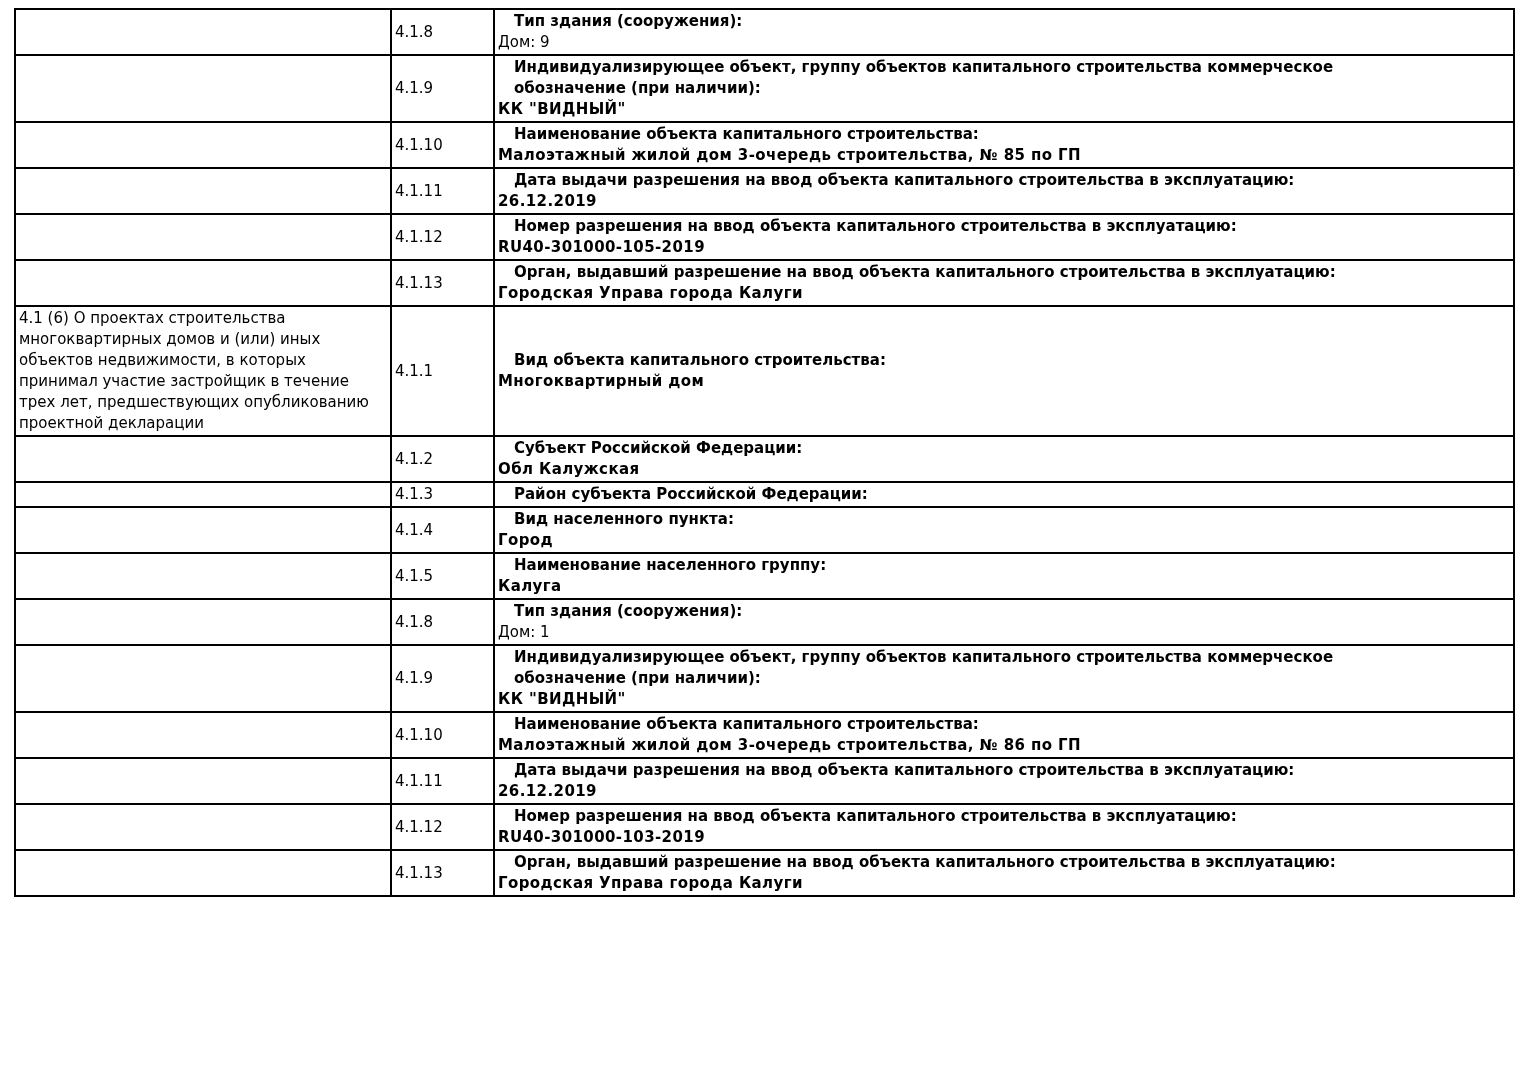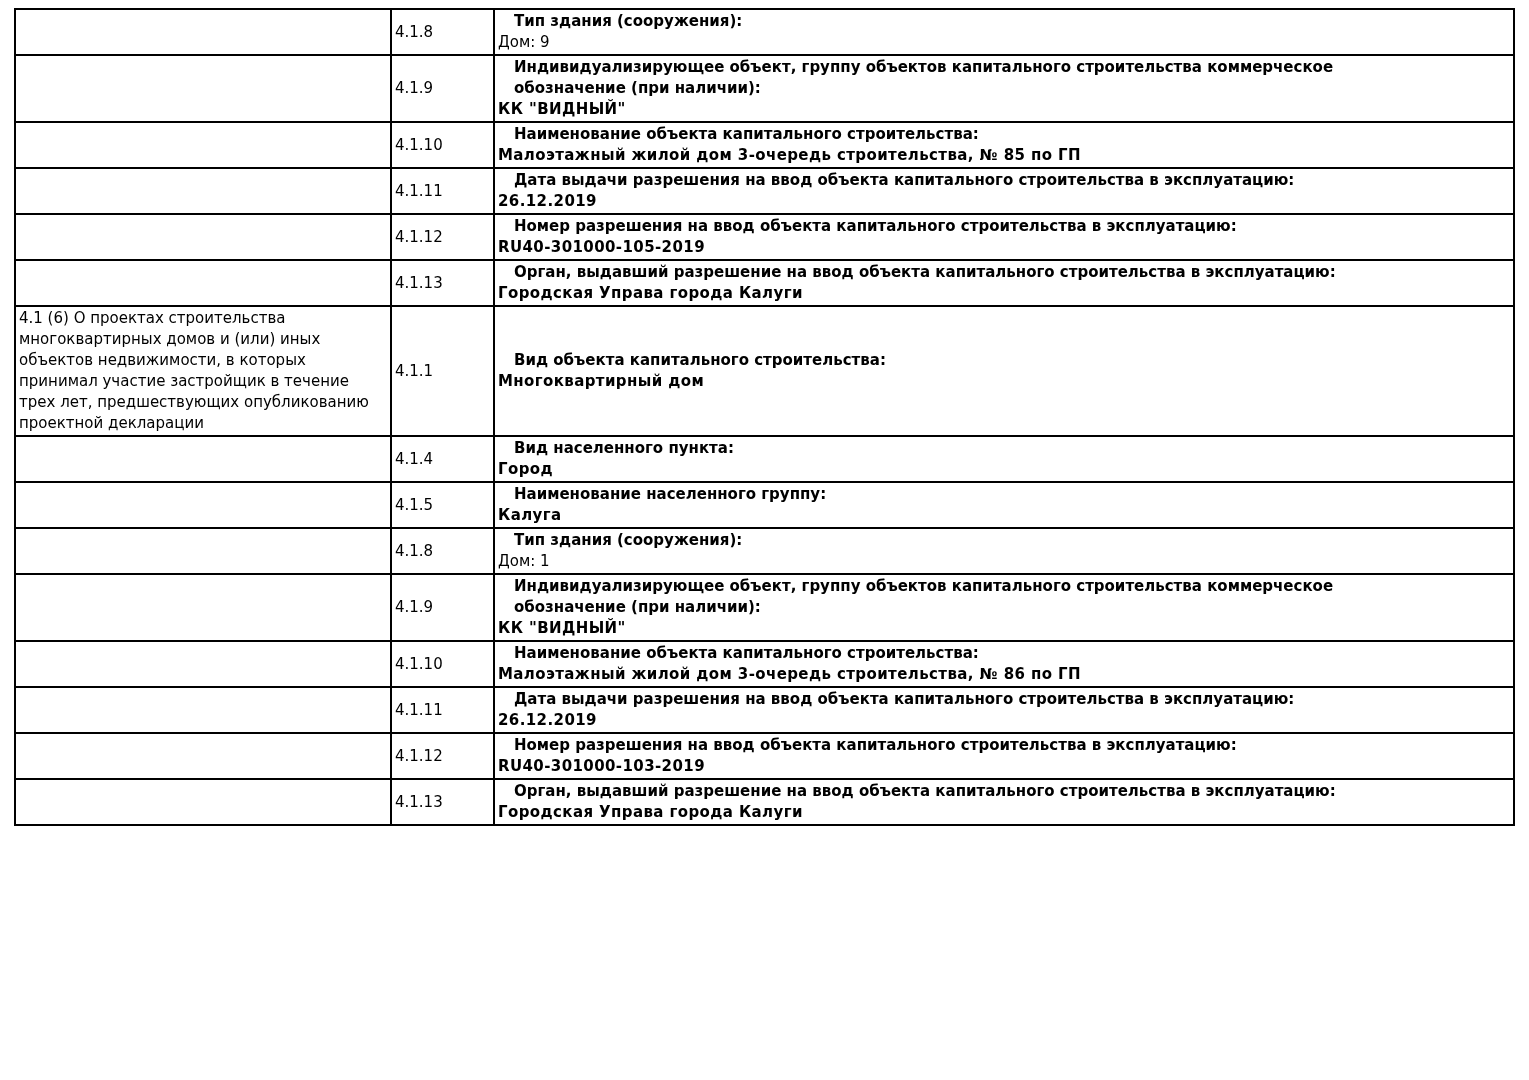--- a/index.html
+++ b/index.html
@@ -143,20 +143,44 @@
     <td class="content-cell">
       <div class="label">Вид объекта капитального строительства:</div>
       <div class="value bold">Многоквартирный дом</div>
     </td>
   </tr>
         <tr>
     <td class="section-cell">
       <div></div>
     </td>
     <td class="code-cell">
+      <span>4.1.2</span>
+    </td>
+    <td class="content-cell">
+      <div class="label">Субъект Российской Федерации:</div>
+      <div class="value bold">Обл Калужская</div>
+    </td>
+  </tr>
+        <tr>
+    <td class="section-cell">
+      <div></div>
+    </td>
+    <td class="code-cell">
+      <span>4.1.3</span>
+    </td>
+    <td class="content-cell">
+      <div class="label">Район субъекта Российской Федерации:</div>
+
+    </td>
+  </tr>
+        <tr>
+    <td class="section-cell">
+      <div></div>
+    </td>
+    <td class="code-cell">
       <span>4.1.4</span>
     </td>
     <td class="content-cell">
       <div class="label">Вид населенного пункта:</div>
       <div class="value bold">Город</div>
     </td>
   </tr>
         <tr>
     <td class="section-cell">
       <div></div>

